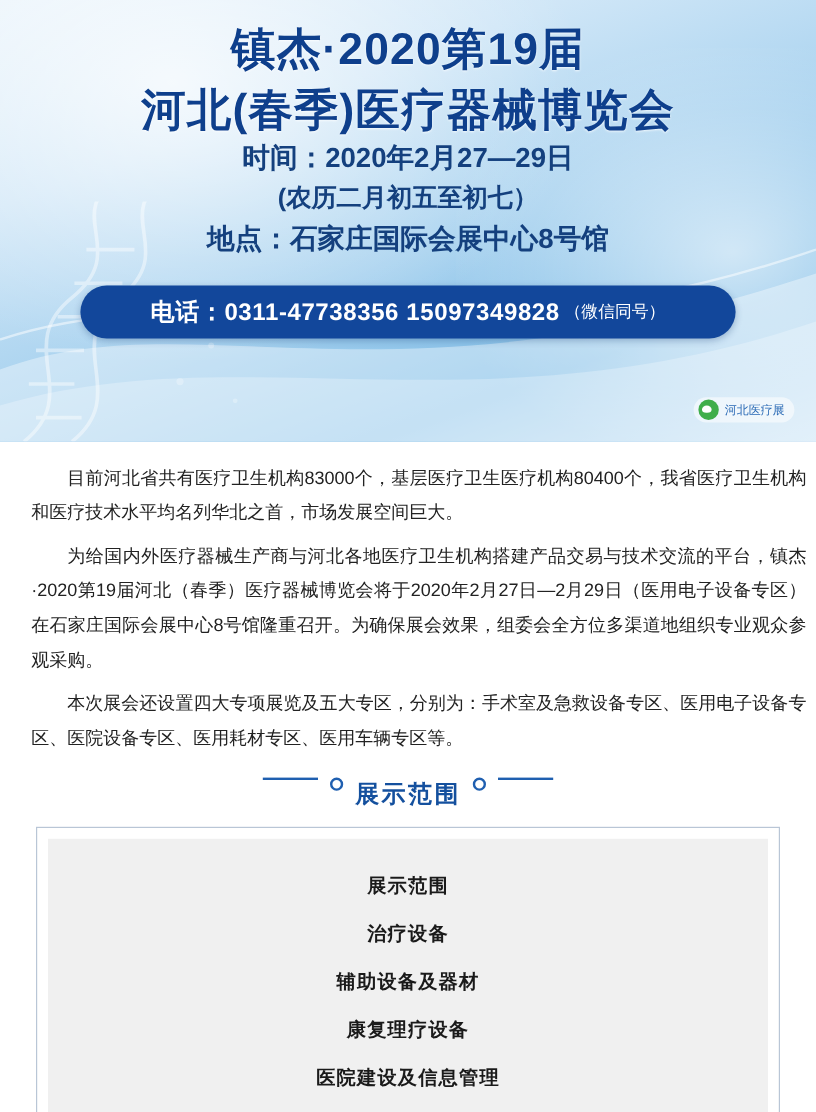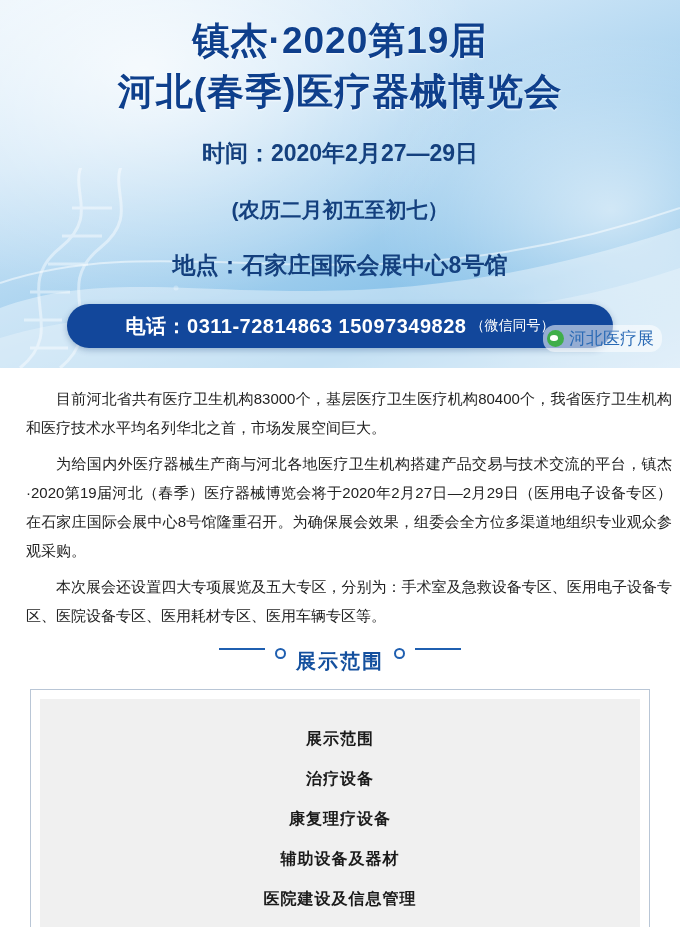--- a/index.html
+++ b/index.html
@@ -74,21 +74,20 @@
     font-weight: bold;
     color: #0e3f8c;
     letter-spacing: 1px;
     line-height: 1.22;
     text-shadow: 0 1px 2px rgba(255,255,255,0.8);
   }
   .title-1 { font-size: 37px; }
   .title-2 { font-size: 37px; margin-top: 6px; }
 
   .subline {
-    margin-top: 22px;
     font-size: 23px;
     font-weight: bold;
     color: #14407e;
     line-height: 1.55;
   }
   .subline.small {
     font-size: 21px;
   }
 
   .phone-box {
@@ -138,21 +137,21 @@
   }
   .wechat-icon::before {
     content: "";
     position: absolute;
     left: 3px; top: 5px;
     width: 8px; height: 6px;
     background: #fff;
     border-radius: 50% 50% 45% 45%;
   }
   .wechat-label {
-    font-size: 17px;
+    font-size: 10px;
     color: #2a6ab5;
   }
 
   
   .content {
     padding: 16px 8px 0 26px;
   }
   .para {
     font-size: 15px;
     color: #222222;
@@ -246,21 +245,21 @@
     </svg>
 
     <div class="hero-inner">
       <div class="title-1">镇杰·2020第19届</div>
       <div class="title-2">河北(春季)医疗器械博览会</div>
       <div class="subline">时间：2020年2月27—29日</div>
       <div class="subline small">(农历二月初五至初七）</div>
       <div class="subline">地点：石家庄国际会展中心8号馆</div>
 
       <div class="phone-box">
-        <span class="phone-text">电话：0311-72814863  15097349828</span>
+        <span class="phone-text">电话：0311-47738356  15097349828</span>
         <span class="phone-note">（微信同号）</span>
       </div>
     </div>
 
     <div class="wechat-badge">
       <span class="wechat-icon"></span>
       <span class="wechat-label">河北医疗展</span>
     </div>
   </div>
 
@@ -275,20 +274,20 @@
     <span class="sh-dot"></span>
     <span class="sh-text">展示范围</span>
     <span class="sh-dot"></span>
     <span class="sh-line"></span>
   </div>
 
   <div class="scope-outer">
     <div class="scope-inner">
       <div class="scope-item">展示范围</div>
       <div class="scope-item">治疗设备</div>
+      <div class="scope-item">辅助设备及器材</div>
       <div class="scope-item">康复理疗设备</div>
-      <div class="scope-item">辅助设备及器材</div>
       <div class="scope-item">医院建设及信息管理</div>
       <div class="scope-item">应急救援设备及车辆</div>
     </div>
   </div>
 
 </div>
 
 </body></html>

